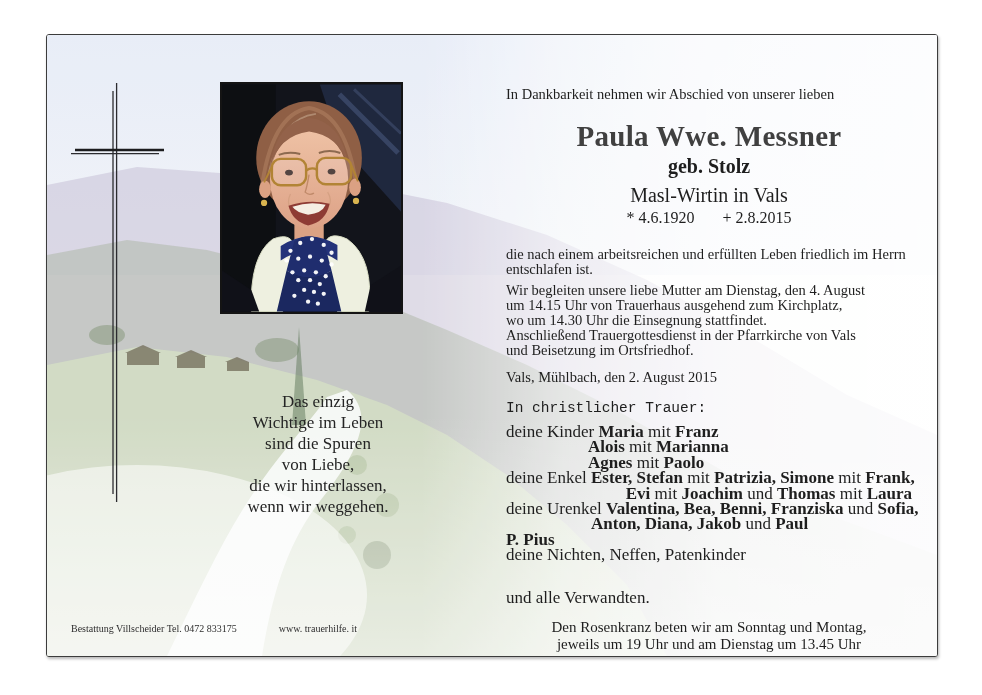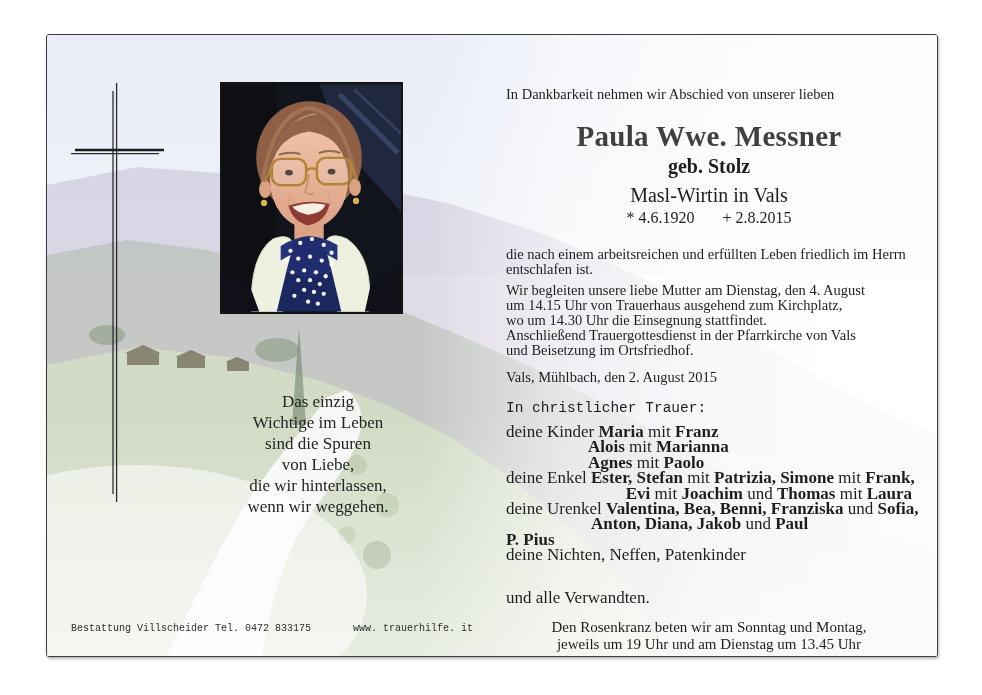--- a/index.html
+++ b/index.html
@@ -8,21 +8,21 @@
   .card{position:absolute;left:46px;top:34px;width:890px;height:621px;background:#fbfcfb;
         border:1px solid #3c3c3c;border-radius:3px;box-shadow:1px 2px 3px rgba(0,0,0,.28);overflow:hidden;}
   .bg{position:absolute;left:0;top:0;width:890px;height:621px;}
   .photo{position:absolute;left:173px;top:47px;width:183px;height:232px;border:2px solid #141414;
          box-sizing:border-box;overflow:hidden;background:#12141b;}
   .photo svg{display:block;width:100%;height:100%;}
 
   .poem{position:absolute;left:151px;top:356px;width:240px;text-align:center;
         font-family:Liberation Serif, serif;font-size:17px;line-height:21px;color:#242424;}
   .footer{position:absolute;left:24px;top:588px;display:flex;gap:42px;
-          font-family:Liberation Mono, monospace;font-size:10px;color:#2e2e2e;align-items:center;}
+          font-family:Liberation Serif, serif;font-size:10px;color:#2e2e2e;align-items:center;}
 
   .right-col{position:absolute;left:459px;top:45px;width:406px;}
   .intro{margin:6px 0 17px 0;font-size:14.5px;line-height:17px;white-space:nowrap;}
   .name{margin:8px 0 0 0;font-size:29px;line-height:33px;font-weight:bold;text-align:center;
         letter-spacing:.3px;color:#404040;white-space:nowrap;}
   .maiden{margin:2px 0 0 0;font-size:20px;line-height:23px;font-weight:bold;text-align:center;}
   .role{margin:6px 0 0 0;font-size:20px;line-height:23px;text-align:center;}
   .dates{margin:1px 0 0 0;font-size:16px;line-height:19px;text-align:center;}
   .dates .birth{margin-right:28px;}
   .body-par{margin:0;font-size:14.5px;line-height:15px;white-space:nowrap;}

